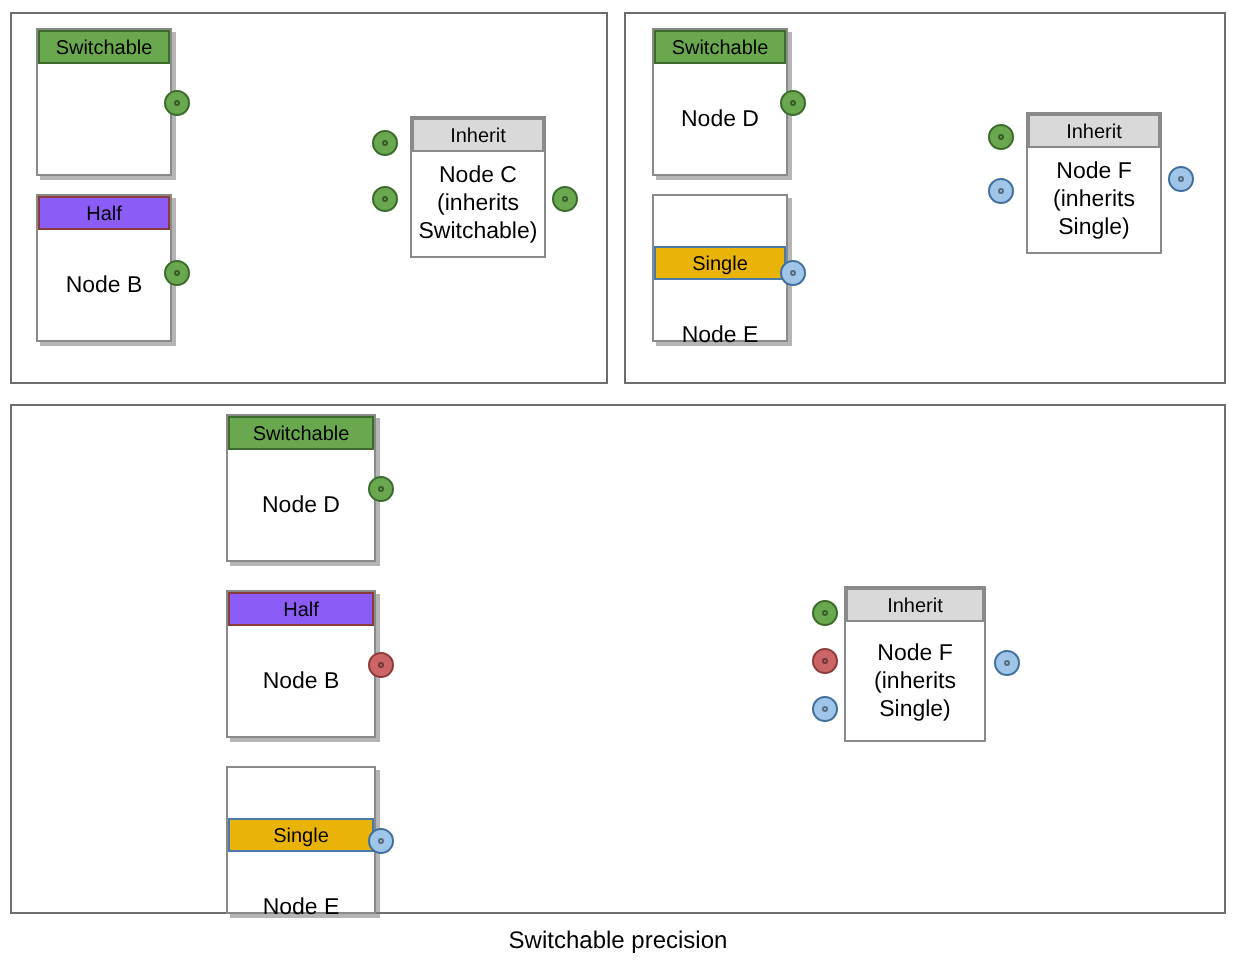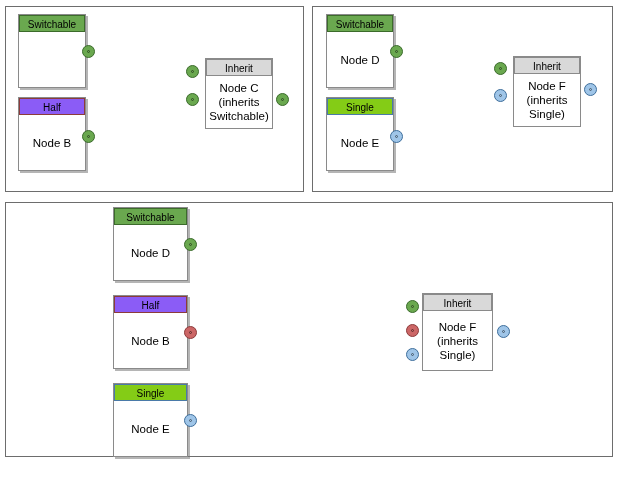--- a/index.html
+++ b/index.html
@@ -8,21 +8,21 @@
   #stage{position:absolute;left:0;top:0;width:618px;height:396px;}
   svg#wires{position:absolute;left:0;top:0;width:618px;height:488px;pointer-events:none;}
 
   .panel{position:absolute;box-sizing:border-box;background:#ffffff;border:1px solid #6d6d6d;}
 
   .node{position:absolute;box-sizing:border-box;border:1px solid #8a8a8a;background:#ffffff;}
   .node .hdr{box-sizing:border-box;height:17px;line-height:17px;text-align:center;
              font-size:10px;border-bottom:1px solid #8a8a8a;}
   .node .hdr.switchable{background:#6aa84f;border:1px solid #3c6b2b;border-bottom-color:#3c6b2b;}
   .node .hdr.half{background:#8b5cf6;border:1px solid #8c3b3b;border-bottom-color:#8c3b3b;}
-  .node .hdr.single{background:#84cc16;border:1px solid #4a7aa8;border-bottom-color:#4a7aa8;}
+  .node .hdr.single{background:#eab308;border:1px solid #4a7aa8;border-bottom-color:#4a7aa8;margin-top:25px;}
   .node .hdr.inherit{background:#d9d9d9;border:1px solid #8a8a8a;}
   .node .body{display:flex;align-items:center;justify-content:center;text-align:center;
               font-size:11.5px;line-height:14px;}
   .node.shadow{box-shadow:2px 2px 0 0 rgba(120,120,120,.55);}
 
   .port{position:absolute;border-radius:50%;box-sizing:border-box;}
   .port.g{background:#6aa84f;border:1px solid #3b6b2c;}
   .port.r{background:#cc6666;border:1px solid #8c3b3b;}
   .port.b{background:#9fc5e8;border:1px solid #3f6f9c;}
   .port .pin{position:absolute;left:50%;top:50%;width:3px;height:3px;margin:-1.5px 0 0 -1.5px;
@@ -183,14 +183,15 @@
   <div class="port r" style="left:406px;top:324px;width:13px;height:13px;">
       <i class="pin"></i>
     </div>
   <div class="port b" style="left:406px;top:348px;width:13px;height:13px;">
       <i class="pin"></i>
     </div>
   <div class="port b" style="left:497px;top:325px;width:13px;height:13px;">
       <i class="pin"></i>
     </div>
 
+  <div class="caption" style="left:0;top:463px;">Switchable precision</div>
 
 </div>
 
 </body></html>

